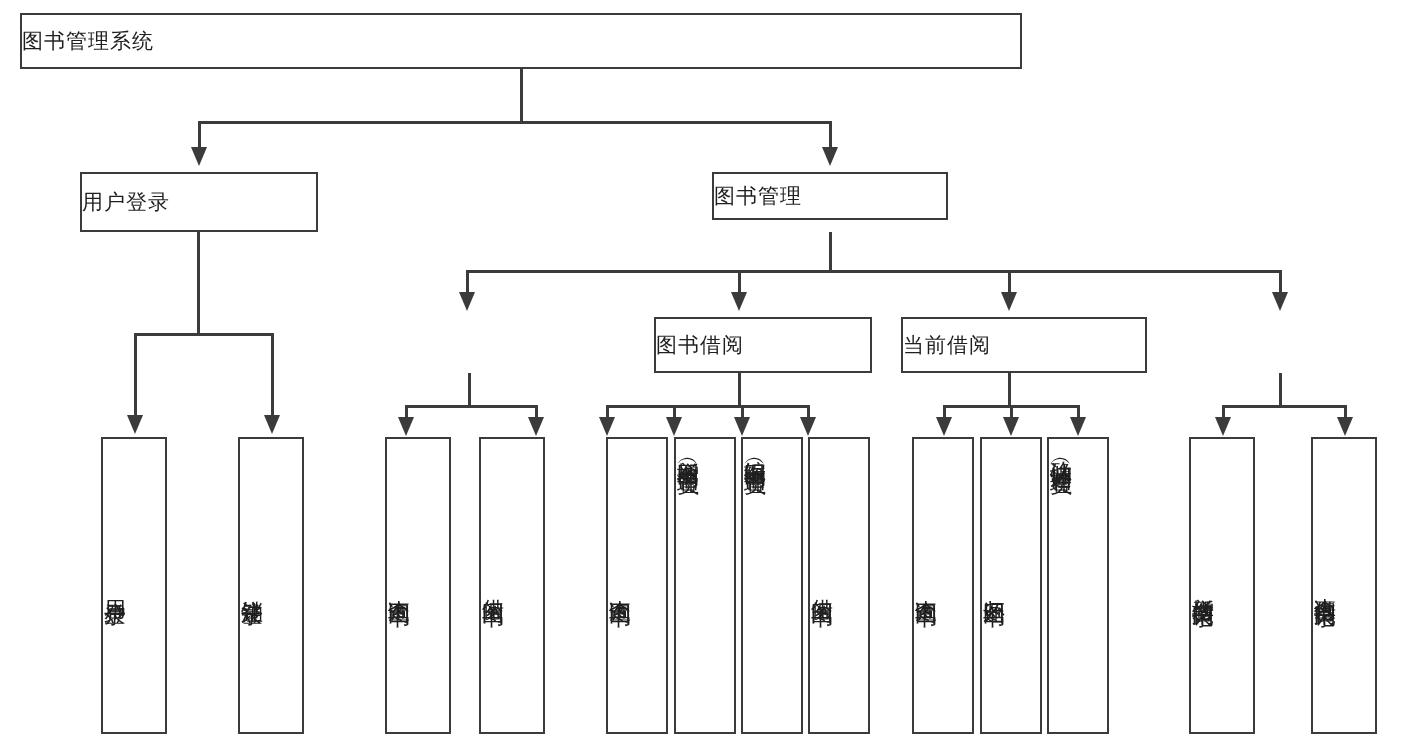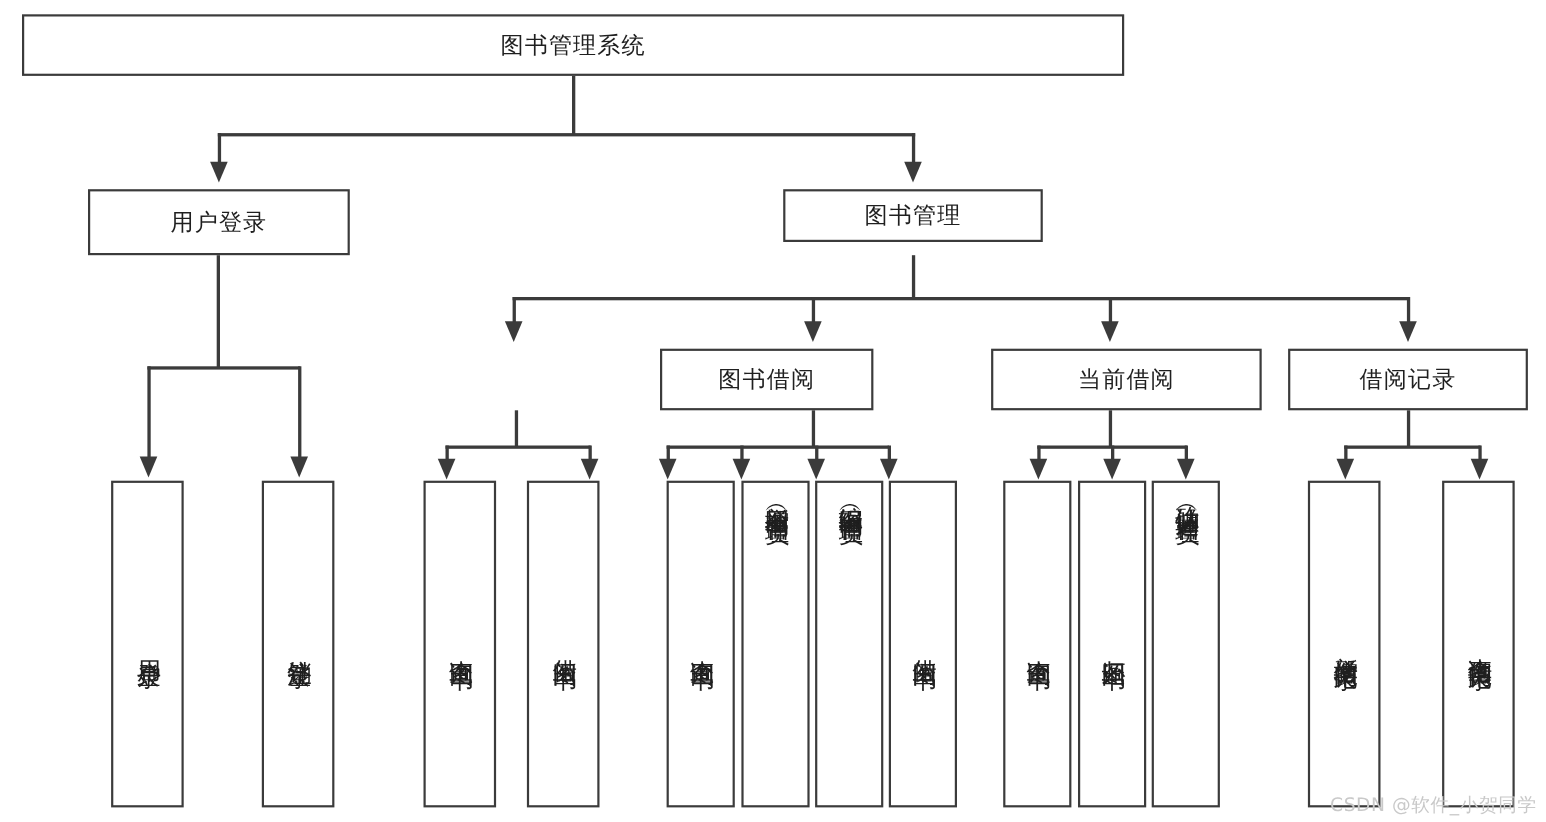--- a/index.html
+++ b/index.html
@@ -16,21 +16,21 @@
     overflow:hidden;
   }
   
   .node{
     position:absolute;
     box-sizing:border-box;
     background:#ffffff;
     border:2.5px solid #3b3b3b;
     display:flex;
     align-items:center;
-    justify-content:center;
+    justify-content:flex-start;
     text-align:center;
   }
   .node.h .label{
     font-size:21px;
     line-height:1.15;
     letter-spacing:1px;
     white-space:nowrap;
     color:#1f1f1f;
   }
   
@@ -113,28 +113,25 @@
 
   <div class="ln v" style="left:466px;top:270px;height:24px;"></div>
   <div class="arrow" style="left:459px;top:292px;"></div>
   <div class="ln v" style="left:738px;top:270px;height:24px;"></div>
   <div class="arrow" style="left:731px;top:292px;"></div>
   <div class="ln v" style="left:1008px;top:270px;height:24px;"></div>
   <div class="arrow" style="left:1001px;top:292px;"></div>
   <div class="ln v" style="left:1279px;top:270px;height:24px;"></div>
   <div class="arrow" style="left:1272px;top:292px;"></div>
 
-  <div class="node h" style="left:600px;top:317px;width:194px;height:56px;">
+  <div class="node h" style="left:654px;top:317px;width:218px;height:56px;">
     <span class="label">图书借阅</span>
   </div>
   <div class="node h" style="left:901px;top:317px;width:246px;height:56px;">
     <span class="label">当前借阅</span>
-  </div>
-  <div class="node h" style="left:1171px;top:317px;width:218px;height:56px;">
-    <span class="label">借阅记录</span>
   </div>
 
   <div class="ln v" style="left:468px;top:373px;height:34px;"></div>
   <div class="ln h" style="left:405px;top:405px;width:132px;"></div>
   <div class="ln v" style="left:405px;top:405px;height:14px;"></div>
   <div class="arrow" style="left:398px;top:417px;"></div>
   <div class="ln v" style="left:535px;top:405px;height:14px;"></div>
   <div class="arrow" style="left:528px;top:417px;"></div>
 
   <div class="ln v" style="left:738px;top:373px;height:34px;"></div>
@@ -201,15 +198,14 @@
     <span class="label">确认归还（管理员）</span>
   </div>
 
   <div class="node v mid" style="left:1189px;top:437px;width:66px;height:297px;">
     <span class="label">新增借阅记录</span>
   </div>
   <div class="node v mid" style="left:1311px;top:437px;width:66px;height:297px;">
     <span class="label">查询借阅记录</span>
   </div>
 
-  <div id="watermark">CSDN @软件_小贺同学</div>
 
 </div>
 
 </body></html>

